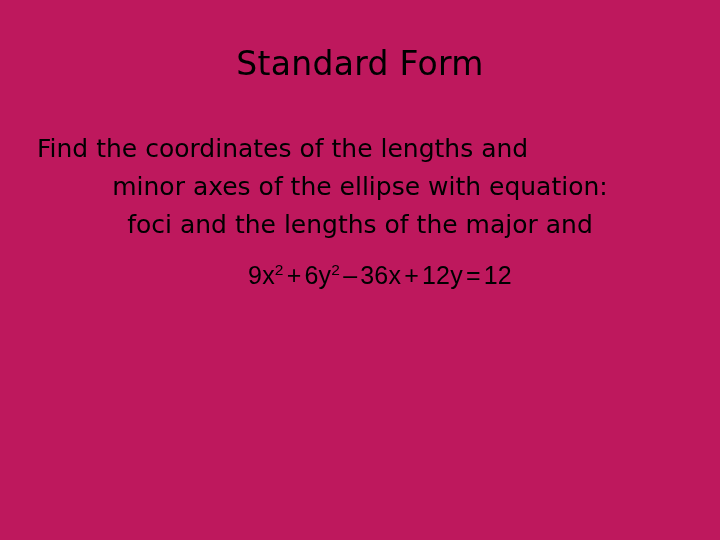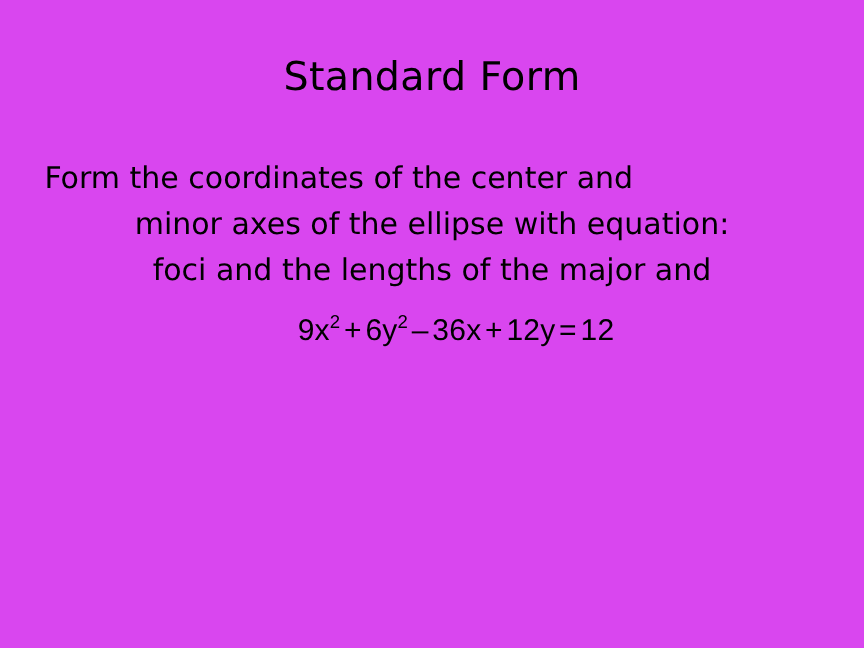--- a/index.html
+++ b/index.html
@@ -12,21 +12,21 @@
     height: 540px;
     background: #FFFFFF;
     font-family: "DejaVu Sans", sans-serif;
     overflow: hidden;
   }
 
   .slide {
     position: relative;
     width: 720px;
     height: 540px;
-    background: #d946ef;
+    background: #be185d;
     box-sizing: border-box;
   }
 
   
   .slide-title {
     position: absolute;
     left: 0;
     top: 44px;
     width: 720px;
     text-align: center;
@@ -98,21 +98,21 @@
   }
 </style>
 </head>
 <body>
 
 <div class="slide">
 
   <div class="slide-title">Standard Form</div>
 
   <div class="body-block">
-    <span class="body-line line-1">Form the coordinates of the center and</span>
+    <span class="body-line line-1">Find the coordinates of the lengths and</span>
     <span class="body-line line-3">minor axes of the ellipse with equation:</span>
     <span class="body-line line-2">foci and the lengths of the major and</span>
   </div>
 
   <div class="equation-line">
     <span class="eq-term"><span>9x</span><sup>2</sup></span><span class="eq-op">+</span><span class="eq-term"><span>6y</span><sup>2</sup></span><span class="eq-op">–</span><span class="eq-term">36x</span><span class="eq-op">+</span><span class="eq-term">12y</span><span class="eq-op">=</span><span class="eq-term">12</span>
   </div>
 
 </div>
 

